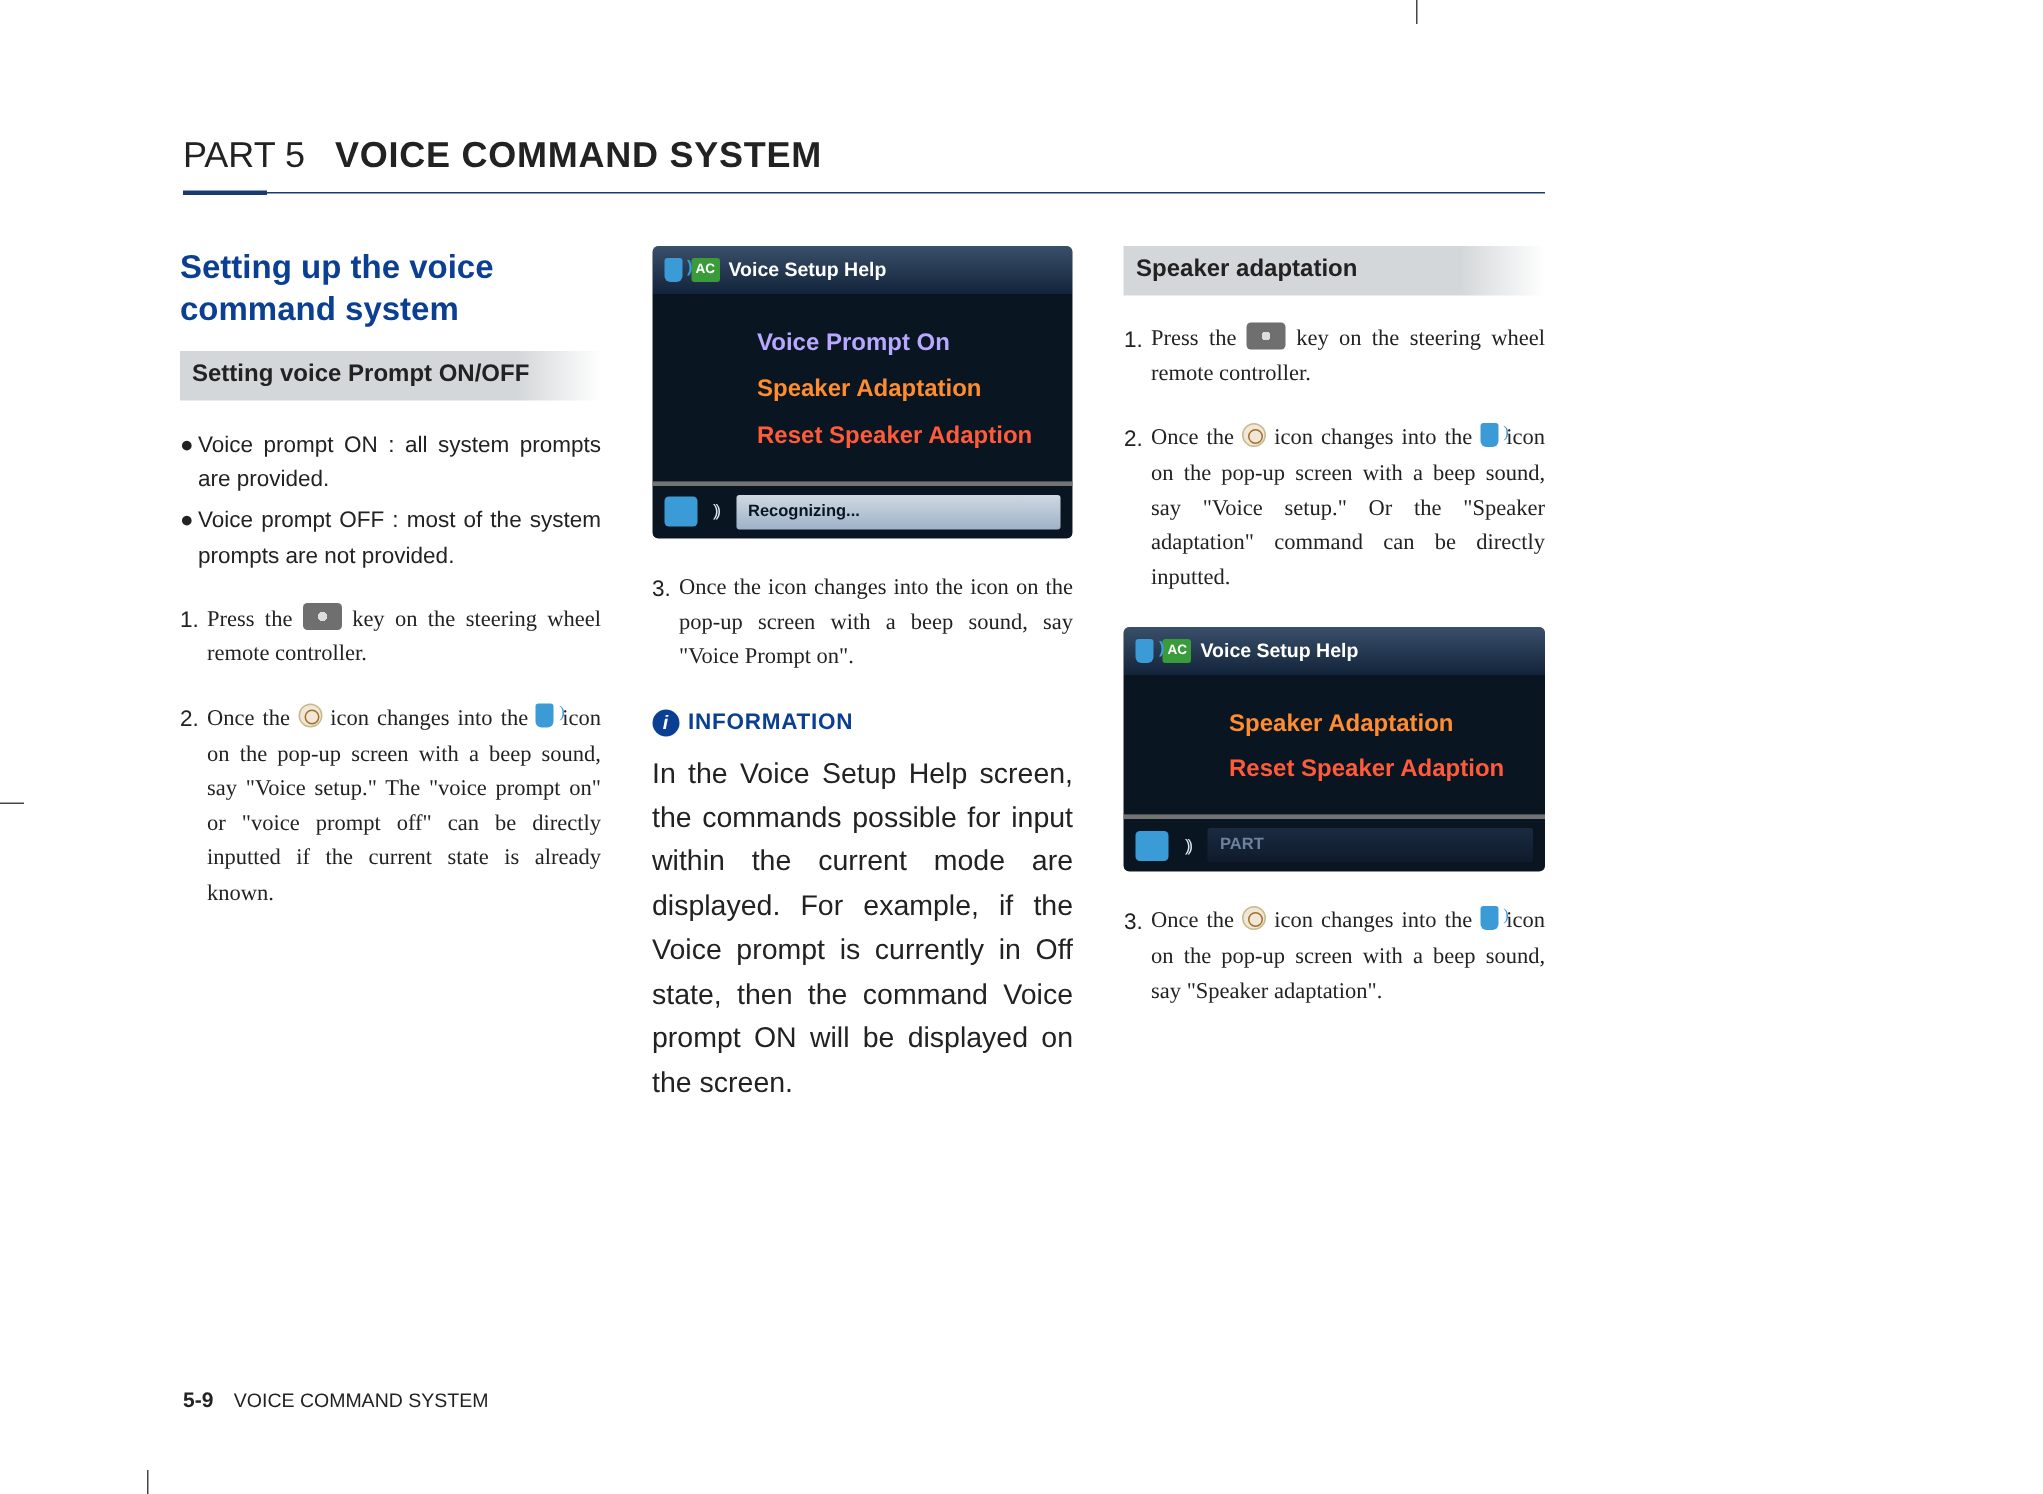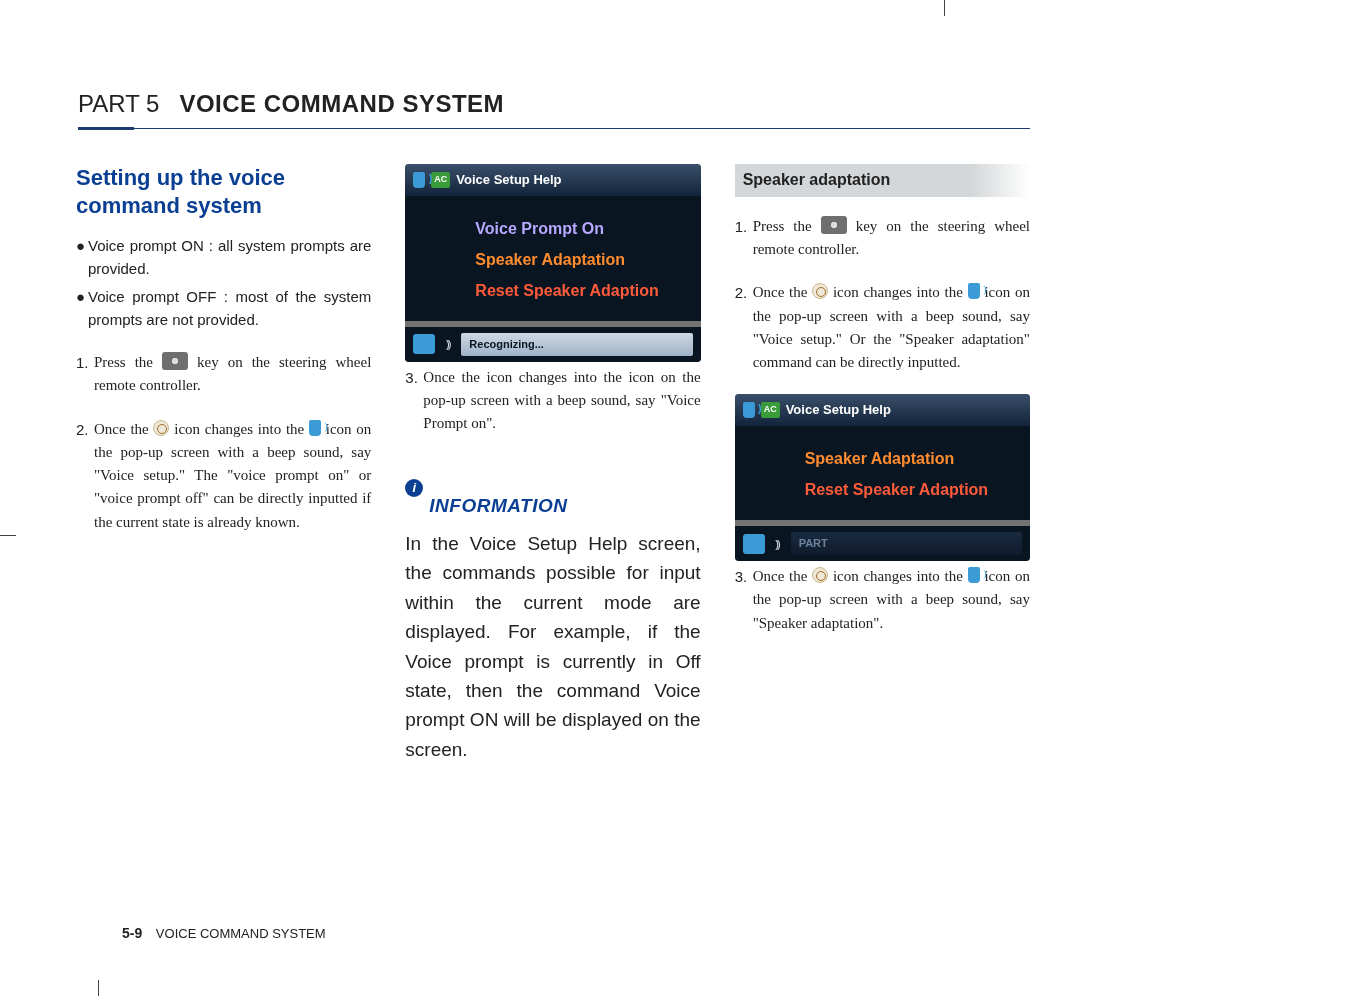--- a/index.html
+++ b/index.html
@@ -1,17 +1,17 @@
 <!DOCTYPE html>
 <html><head>
 <meta charset="utf-8">
 <style>
   * { box-sizing: border-box; margin: 0; padding: 0; }
   html, body { width: 1362px; height: 996px; background: #fff; font-family: "Segoe UI", Arial, sans-serif; color: #222; }
-  .page { position: relative; width: 1130px; height: 996px; padding: 55px 100px 40px 56px; }
+  .page { position: relative; width: 1130px; height: 996px; padding: 55px 100px 40px 100px; }
   .crop-tl { position:absolute; top:0; right:185px; width:1px; height:16px; background:#444; }
   .crop-bl { position:absolute; bottom:0; left:98px; width:1px; height:16px; background:#444; }
   .crop-ml-v { position:absolute; top:535px; left:0; width:16px; height:1px; background:#444; }
   .header { padding-top: 35px; padding-left: 22px; }
   .part-title { font-size: 24px; font-weight: 400; color:#222; display:inline; }
   .part-title strong { font-weight:700; letter-spacing:0.5px; }
   .rule { height:1px; background:#1b3b6f; margin-top:10px; position:relative; }
   .rule::before { content:""; position:absolute; left:0; top:-1px; width:56px; height:3px; background:#1b3b6f; }
   .columns { display:flex; gap:34px; margin-top:35px; padding-left:20px; }
   .col { flex:1 1 0; min-width:0; }
@@ -25,33 +25,33 @@
   .num-item { display:flex; margin-bottom:20px; }
   .num-item .n { width:18px; flex:none; }
   .num-item .txt { flex:1; text-align:justify;font-family:Liberation Serif, serif; }
   .inline-key { display:inline-block; width:26px; height:18px; background:#6f6f6f; border-radius:3px; vertical-align:-3px; position:relative; }
   .inline-key::after { content:""; position:absolute; inset:3px; background: radial-gradient(circle at 50% 50%, #ddd 0 3px, transparent 3px); }
   .inline-icon { display:inline-block; width:16px; height:16px; vertical-align:-2px; }
   .icon-ear { border-radius:50%; background:#f0e7d8; border:1px solid #c9b98c; position:relative; }
   .icon-ear::after { content:""; position:absolute; top:3px; left:3px; width:8px; height:8px; border-radius:50%; border:1px solid #a07028; }
   .icon-mic { width:12px; height:16px; background:#3a9bd6; border-radius:2px 2px 4px 4px; position:relative; }
   .icon-mic::after { content:")"; position:absolute; right:-7px; top:-2px; font-size:11px; color:#3a9bd6; }
-  .screenshot { width:100%; border-radius:4px; overflow:hidden; margin-bottom:4px; background:#737373; color:#fff; font-family:Arial,sans-serif; }
+  .screenshot { width:100%; border-radius:4px; overflow:hidden; margin-bottom:22px; background:#737373; color:#fff; font-family:Arial,sans-serif; }
   .shot-title { background:linear-gradient(180deg,#3a4f6a,#12243a); padding:6px 8px; font-size:13px; font-weight:700; display:flex; align-items:center; gap:6px; }
   .shot-title .ac { background:#3a9b3a; color:#fff; font-size:9px; padding:1px 3px; border-radius:2px; }
   .shot-body { background:#0a1522; padding:18px 10px 14px 70px; }
   .shot-body .row { font-size:16px; font-weight:700; padding:3px 0; }
-  .shot-footer { display:flex; align-items:center; gap:8px; padding:6px 8px; background:#0a1522; border-top:6px solid #737373; }
+  .shot-footer { display:flex; align-items:center; gap:8px; padding:6px 8px; background:#0a1522; border-top:3px solid #737373; }
   .shot-footer .blob { width:22px; height:20px; background:#3a9bd6; border-radius:3px; position:relative; }
   .shot-footer .blob::after { content:"))"; position:absolute; right:-14px; top:2px; color:#e0e7ef; font-size:11px; letter-spacing:-2px; }
   .shot-footer .strip { flex:1; background:linear-gradient(180deg,#cfd8e2,#9fb2c8); font-size:11px; color:#0a1522; font-weight:700; padding:3px 8px; border-radius:2px; }
   .shot-footer .strip.dark { background:linear-gradient(180deg,#1a2a40,#0f1b2c); color:#6d829c; }
   .info-head { display:flex; align-items:center; gap:6px; margin:10px 0 8px 0; }
   .info-head .i { width:18px; height:18px; border-radius:50%; background:#0a3f93; color:#fff; font-size:13px; font-weight:700; display:flex; align-items:center; justify-content:center; font-style:italic; }
-  .info-head .lbl { color:#0a3f93; font-size:19px; font-weight:700; font-style:italic; letter-spacing:0.5px;margin-top:36px; }
+  .info-head .lbl { color:#0a3f93; font-size:15px; font-weight:700; letter-spacing:0.5px; }
   .info-body { font-size:19px; line-height:1.55; text-align:justify; }
   .footer { position:absolute; bottom:55px; left:122px; font-size:13px; color:#222; }
   .footer .pn { font-weight:700; margin-right:10px; font-size:14px; }
   .orange { color:#ff8c2e; }
   .red { color:#ff5b3a; }
   .lav { color:#b9a8ff; }
 </style>
 </head>
 <body>
 
@@ -66,20 +66,21 @@
       <strong>VOICE COMMAND SYSTEM</strong>
     </div>
     <div class="rule"></div>
   </div>
 
   <div class="columns">
 
     <div class="col">
         <div class="col-inner">
       <div class="section-title-lg">Setting up the voice command system</div>
+      <div class="section-sub">Setting voice Prompt ON/OFF</div>
 
       <div class="bullets">
         <div class="bullet">
           <div class="dot">●</div>
           <div class="txt">Voice prompt ON : all system prompts are provided.</div>
         </div>
         <div class="bullet">
           <div class="dot">●</div>
           <div class="txt">Voice prompt OFF : most of the system prompts are not provided.</div>
         </div>

